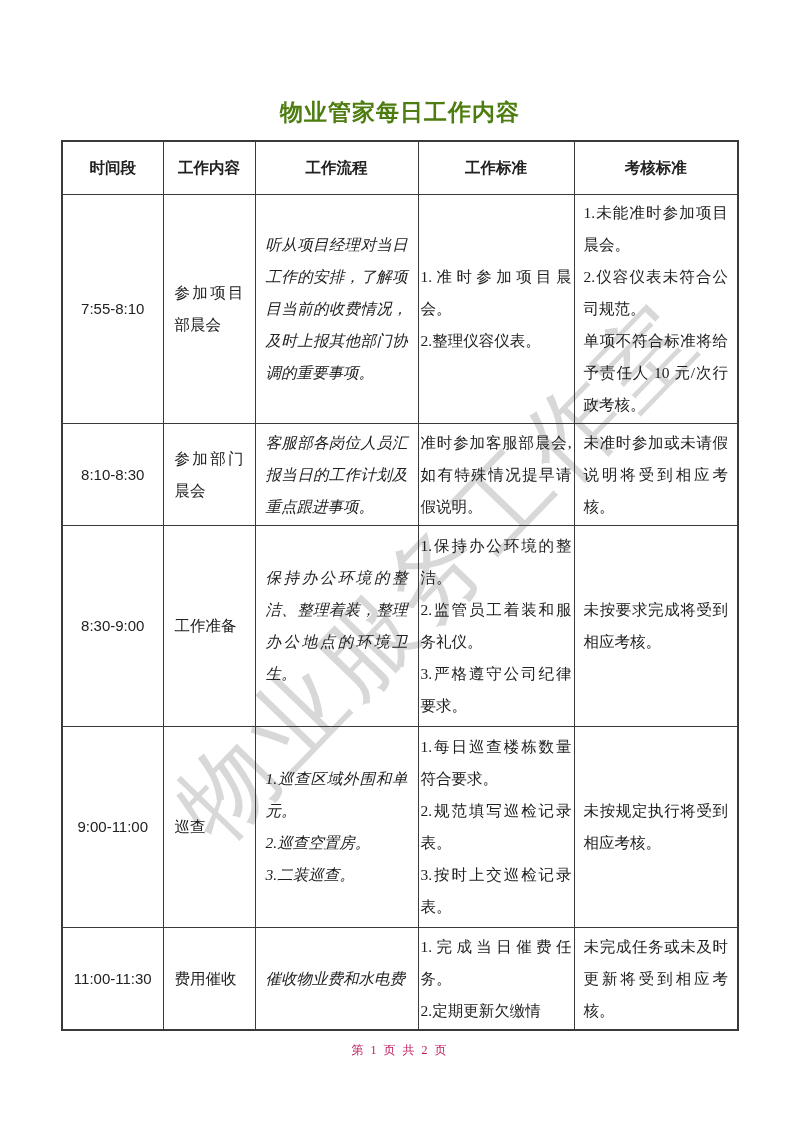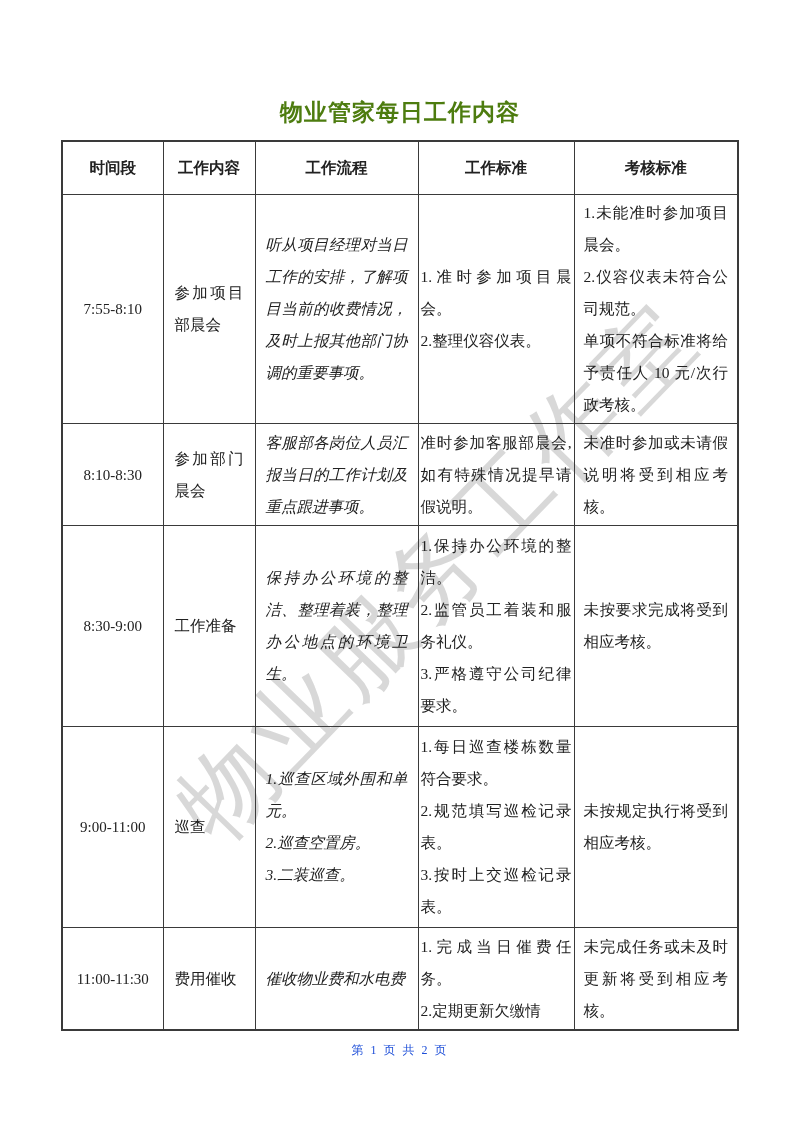--- a/index.html
+++ b/index.html
@@ -66,21 +66,21 @@
     font-size: 15.5px;
   }
   .row-1 td { height: 228px; }
   .row-2 td { height: 101px; }
   .row-3 td { height: 200px; }
   .row-4 td { height: 200px; }
   .row-5 td { height: 101px; }
   td.cell-time {
     text-align: center;
     padding: 0 6px;
-    font-family: Liberation Serif, serif;
+    font-family: Liberation Sans, sans-serif;
     font-size: 15px;
   }
   td.cell-content {
     text-align: justify;
     padding: 0 11px;
     white-space: pre-line;
   }
   td.cell-process {
     text-align: justify;
     padding: 0 10px;
@@ -99,21 +99,21 @@
     white-space: pre-line;
   }
   .page-footer {
     position: absolute;
     left: 0;
     top: 1042px;
     width: 800px;
     text-align: center;
     font-size: 12px;
     letter-spacing: 2px;
-    color: #1d4ed8;
+    color: #be185d;
     font-family: "Liberation Serif", "DejaVu Serif", serif;
   }
 </style>
 </head>
 <body>
 
 <div class="page">
 
   <div class="watermark">物业服务工作室</div>
 

